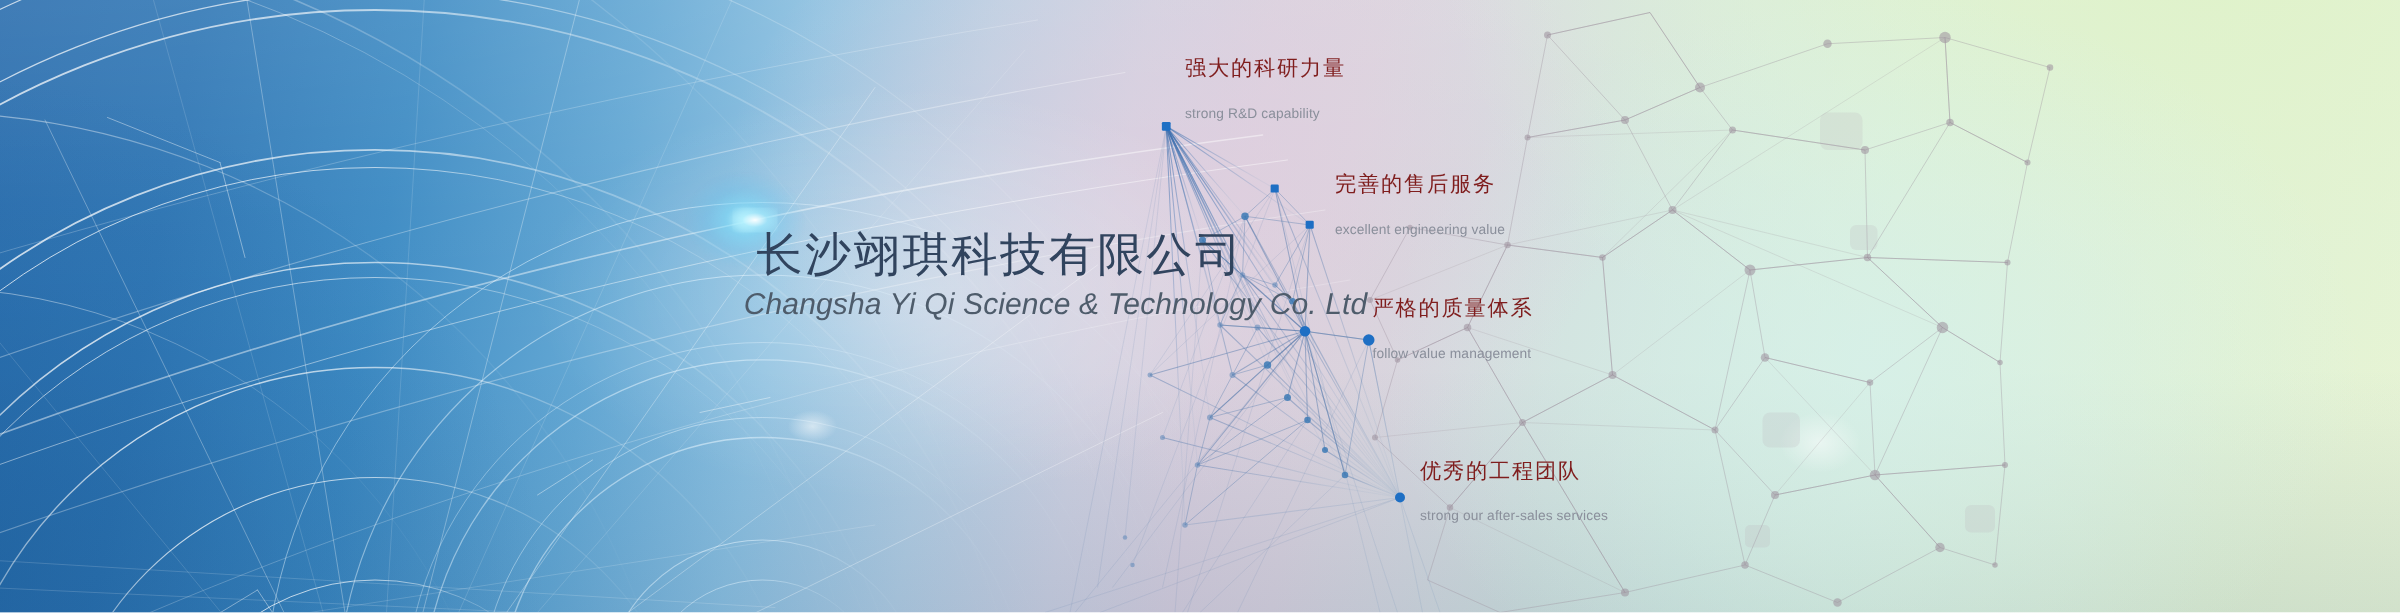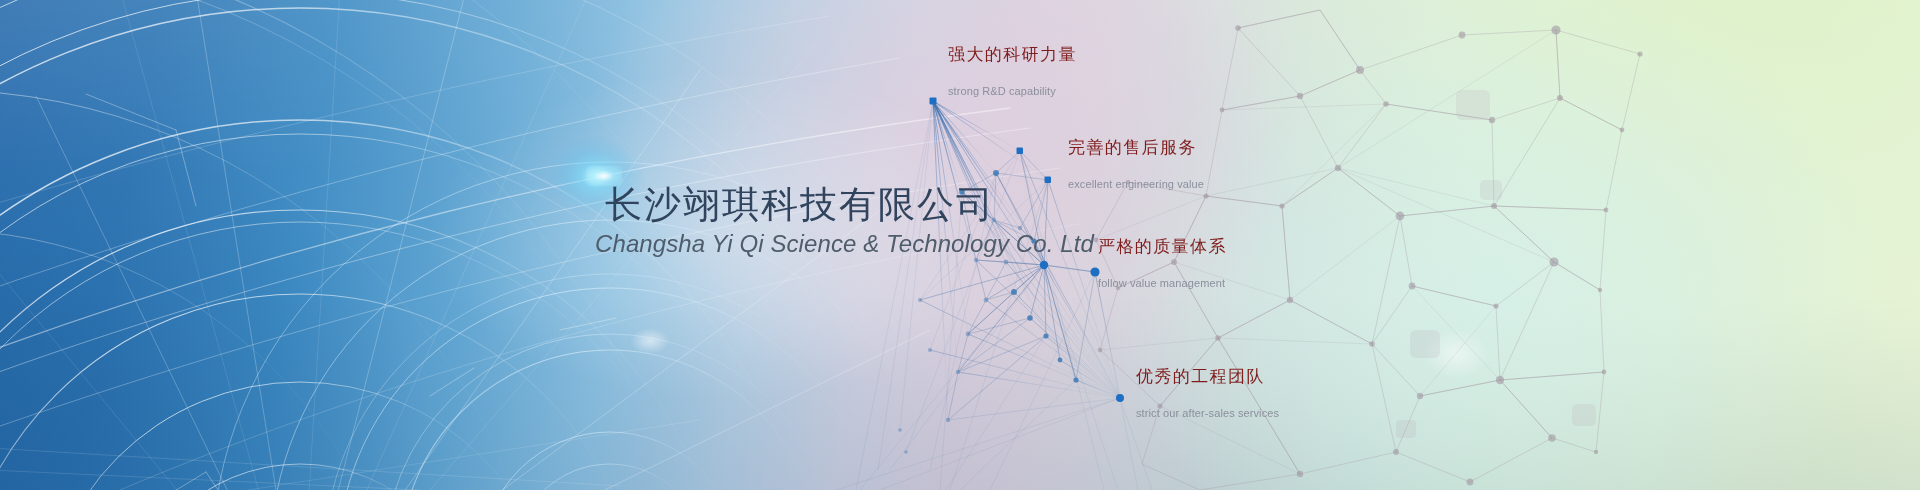--- a/index.html
+++ b/index.html
@@ -565,16 +565,16 @@
     <div class="f-en">excellent engineering value</div>
   </div>
 
   <div class="feature" id="feature-2">
     <div class="f-cn">严格的质量体系</div>
     <div class="f-en">follow value management</div>
   </div>
 
   <div class="feature" id="feature-3">
     <div class="f-cn">优秀的工程团队</div>
-    <div class="f-en">strict our after-sales services</div>
+    <div class="f-en">strong our after-sales services</div>
   </div>
 
 </div>
 
 </body></html>

